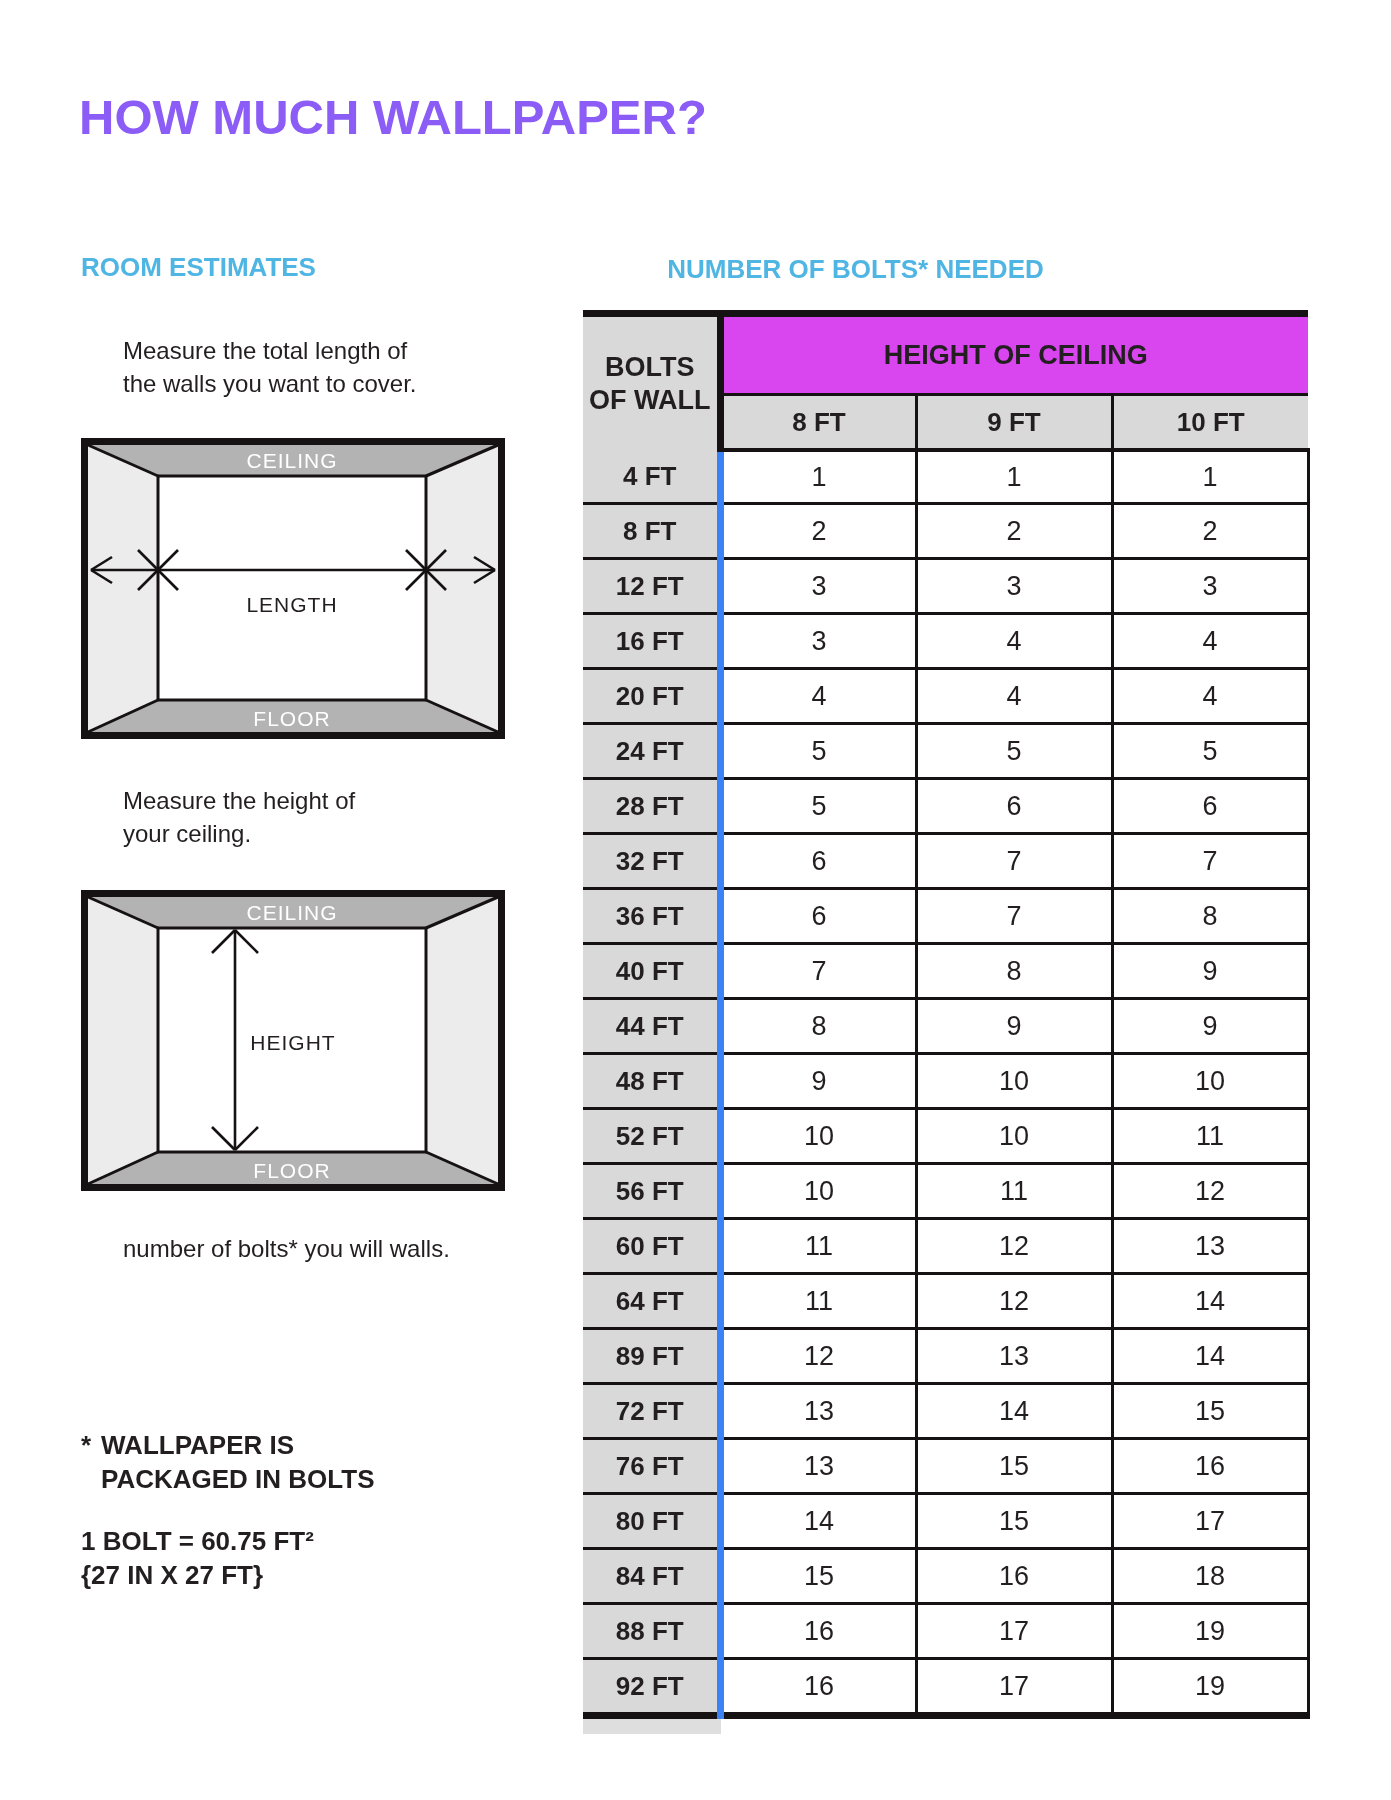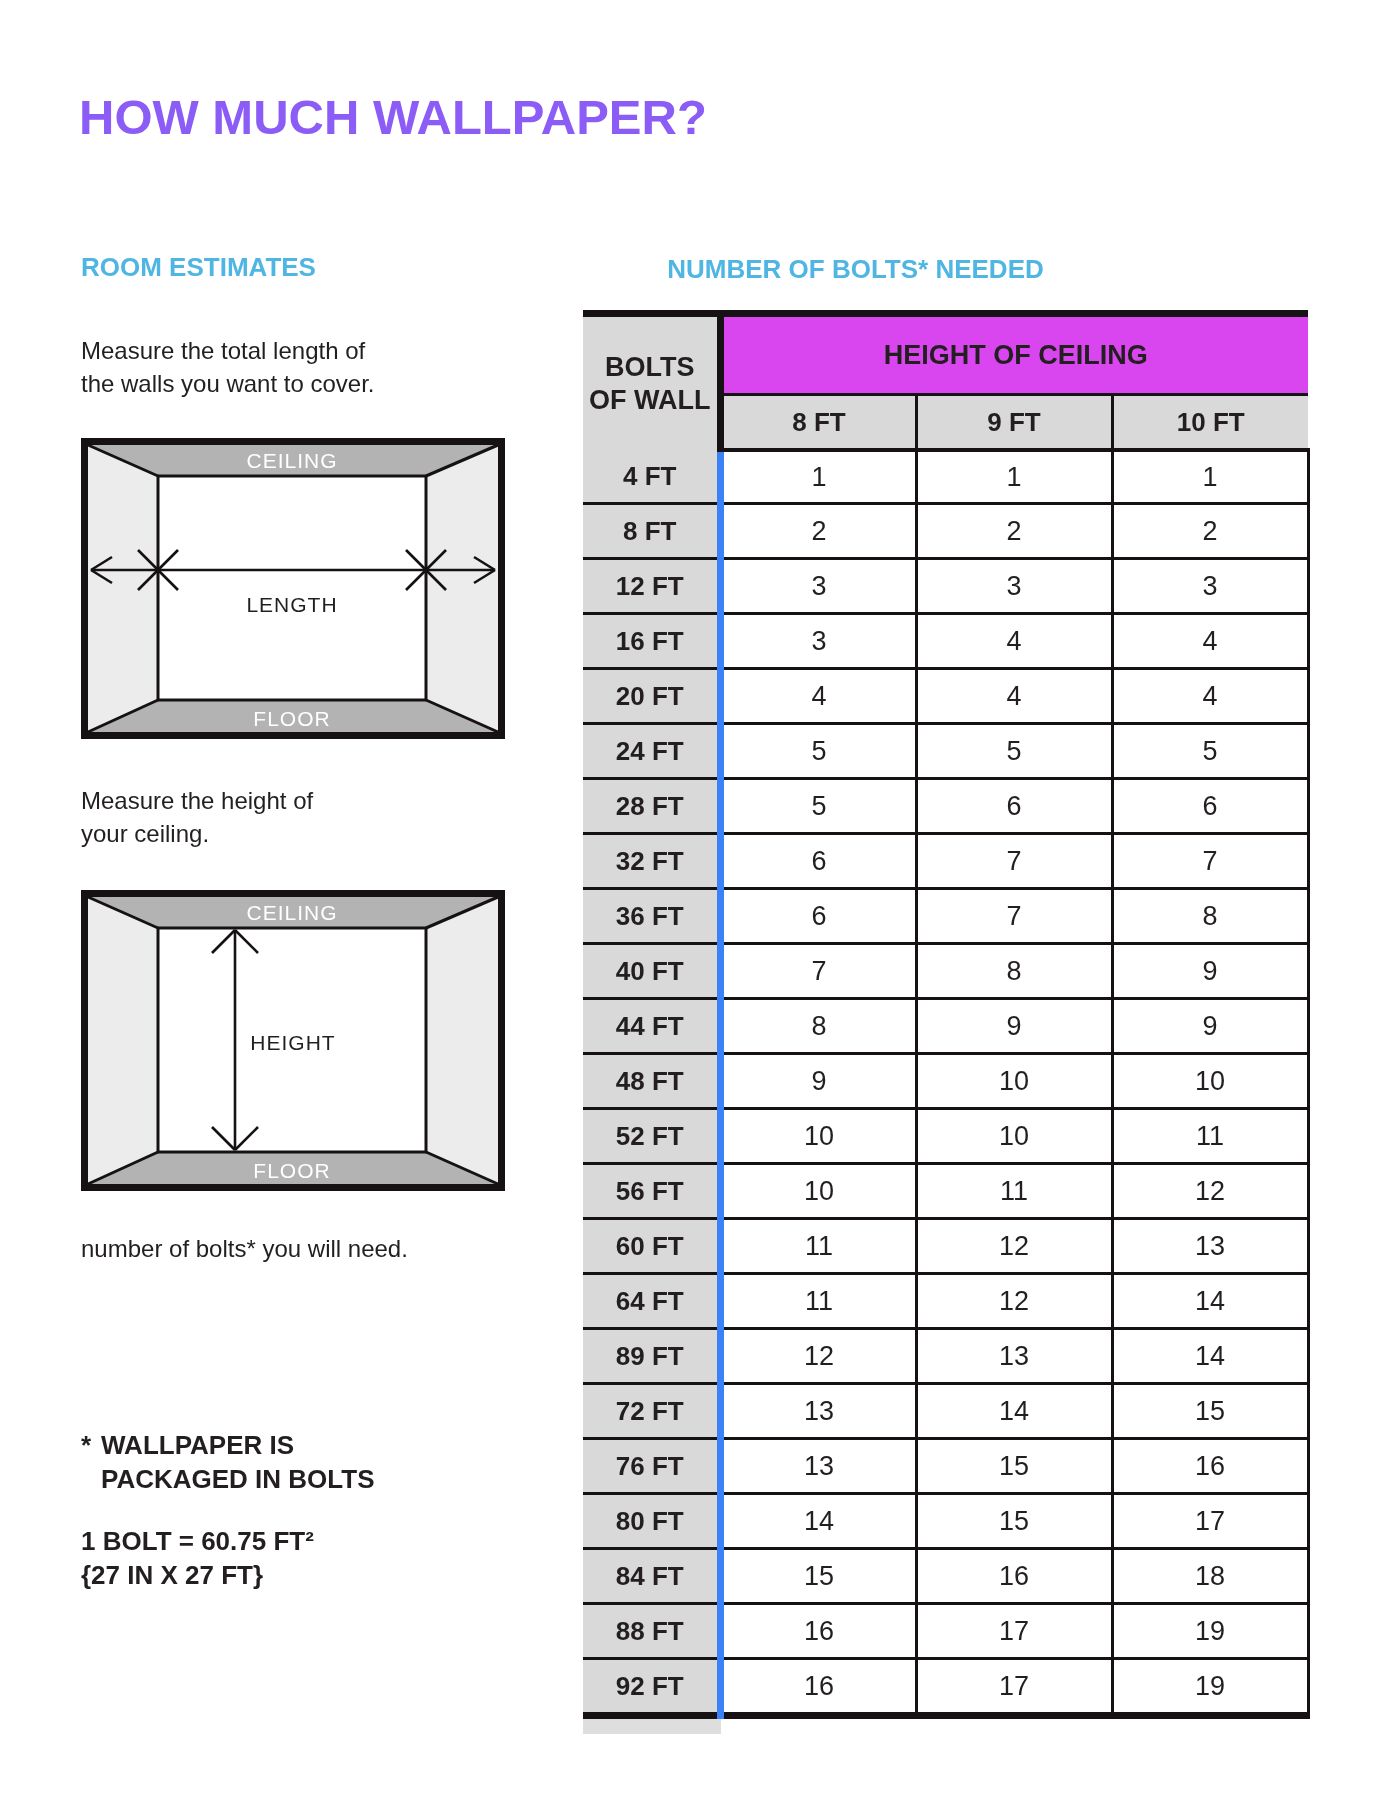--- a/index.html
+++ b/index.html
@@ -8,21 +8,21 @@
     font-family:"Liberation Sans", sans-serif;color:#231f20;overflow:hidden;
   }
   .abs{position:absolute;}
   .page-title{
     left:79px;top:56px;font-size:49px;font-weight:bold;color:#8b5cf6;
     letter-spacing:0px;white-space:nowrap;
   }
   .section-heading{
     font-size:26px;font-weight:bold;color:#4fb5e3;white-space:nowrap;
   }
-  .body-text{font-size:24px;line-height:33px;}
+  .body-text{font-size:24px;line-height:33px;margin-left:42px;}
   .left-col-x{left:81px;}
   .diagram{width:424px;height:301px;display:block;}
   .footnote{
     left:81px;top:1428px;font-size:26px;font-weight:bold;line-height:34px;
   }
   .footnote .star{position:absolute;left:0;top:0;}
   .footnote .fn-lines{margin-left:20px;}
   .bolt-info{
     left:81px;top:1524px;font-size:26px;font-weight:bold;line-height:34px;
   }
@@ -132,21 +132,21 @@
       <line x1="154" y1="260" x2="131" y2="237"></line>
       <line x1="154" y1="260" x2="177" y2="237"></line>
     </g>
     <text x="211" y="30" font-size="21" fill="#ffffff" text-anchor="middle" letter-spacing="1">CEILING</text>
     <text x="211" y="288" font-size="21" fill="#ffffff" text-anchor="middle" letter-spacing="1">FLOOR</text>
     <text x="212" y="160" font-size="21" fill="#231f20" text-anchor="middle" letter-spacing="1">HEIGHT</text>
   </svg>
 </div>
 
 <div class="abs left-col-x body-text" style="top:1232px;">
-  <div>number of bolts* you will need.</div>
+  <div>number of bolts* you will walls.</div>
 </div>
 
 <div class="abs footnote">
   <span class="star">*</span>
   <div class="fn-lines">
     <div>WALLPAPER IS</div>
     <div>PACKAGED IN BOLTS</div>
   </div>
 </div>
 

